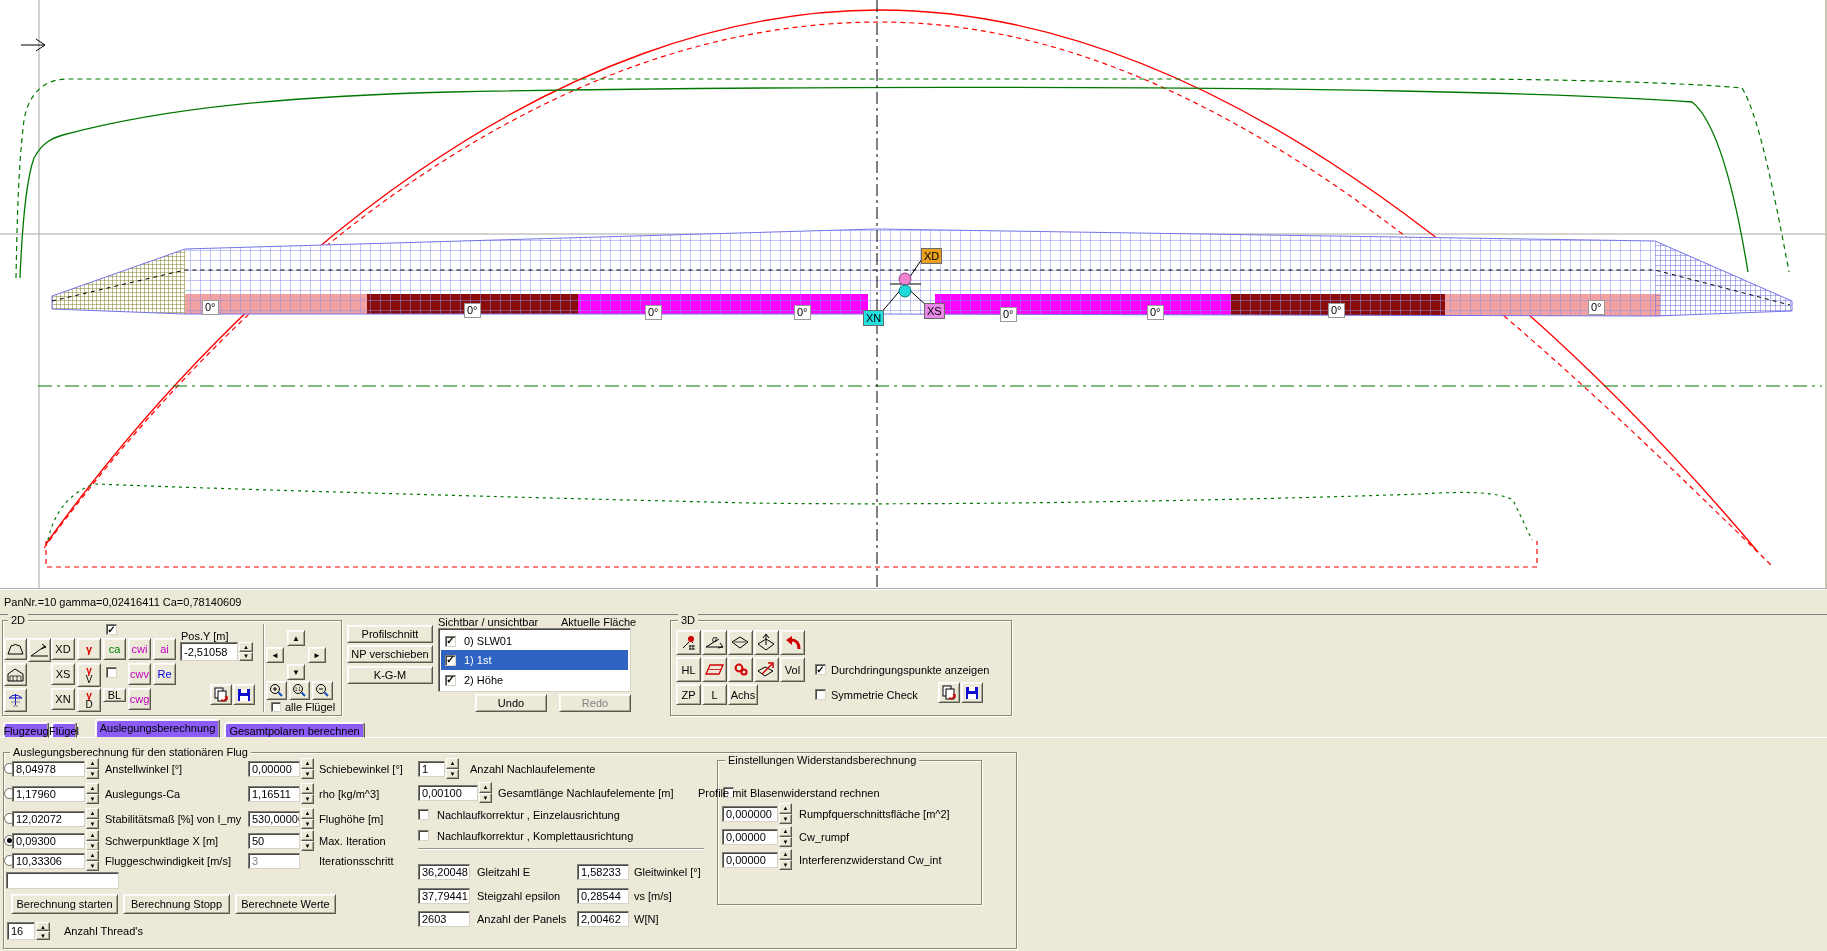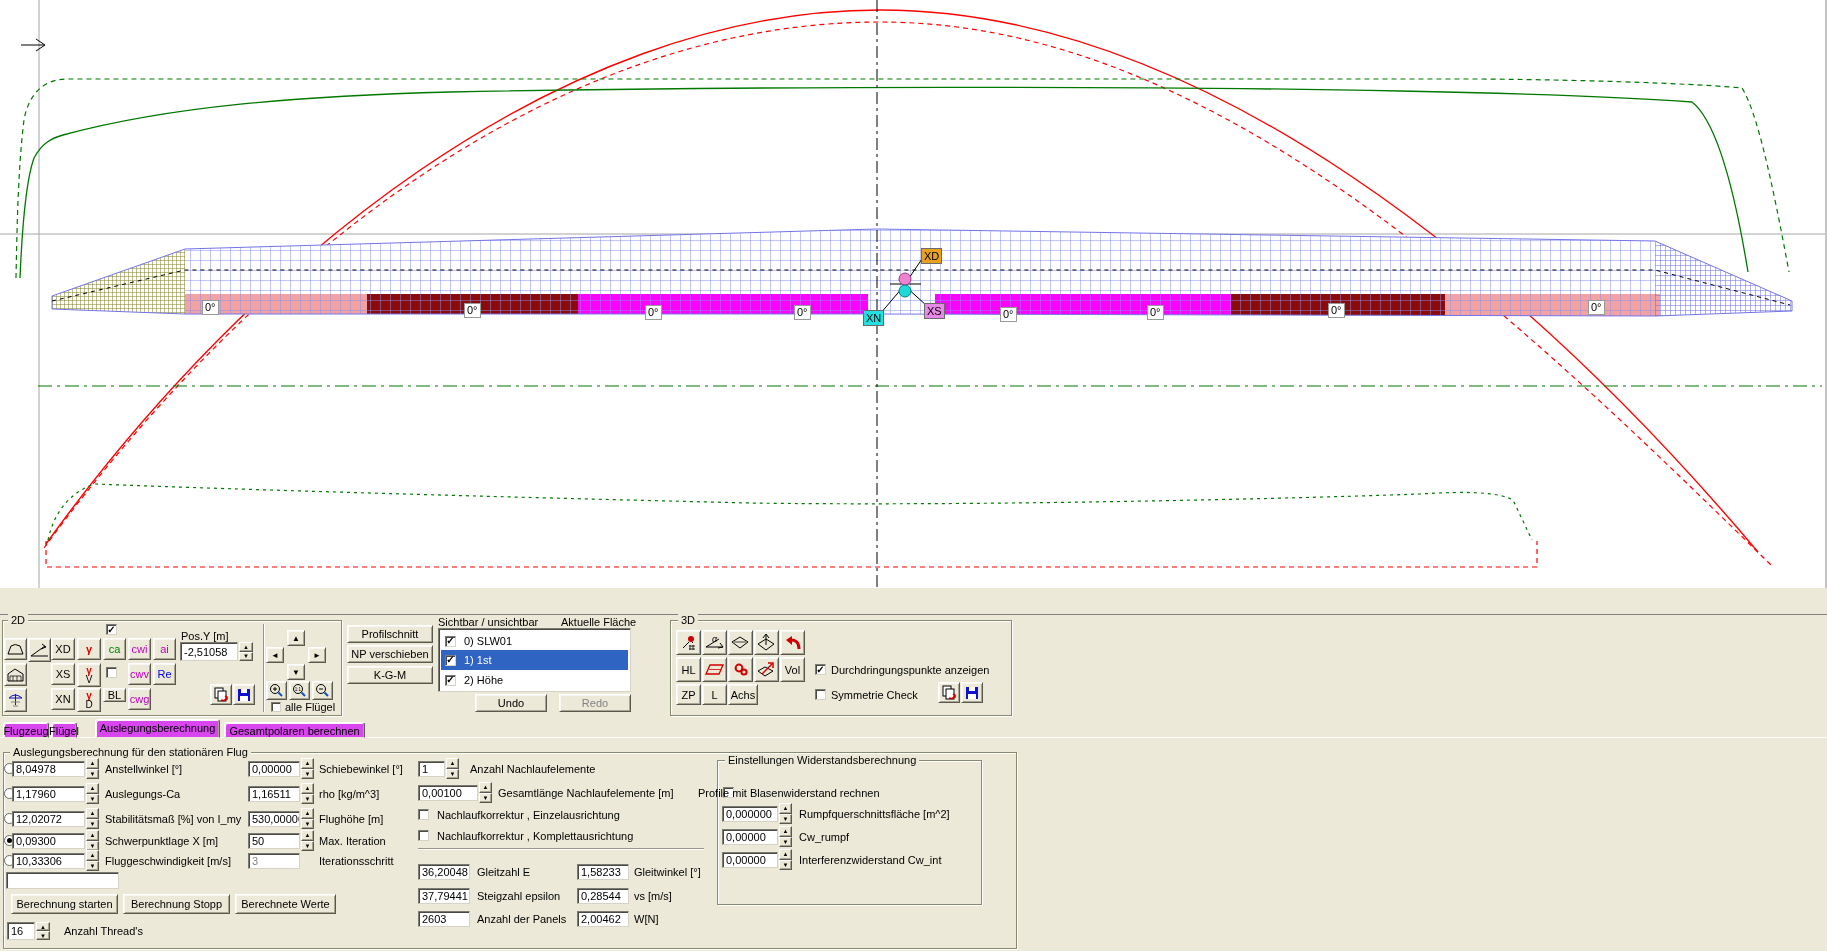--- a/index.html
+++ b/index.html
@@ -15,21 +15,21 @@
   .fld{background:#fff;border:1px solid;border-color:#7b7b73 #d6d3c6 #d6d3c6 #7b7b73;box-shadow:inset 1px 1px 0 #4a4a44;box-sizing:border-box;font-size:11px;display:flex;align-items:center;padding-left:3px;white-space:nowrap;overflow:hidden;}
   .fld.dis{color:#828282;}
   .lbl{white-space:nowrap;}
   .grp{border:1px solid #878b70;box-shadow:1px 1px 0 #fff,inset 1px 1px 0 #fff;box-sizing:border-box;}
   .glab{background:#ece9d8;padding:0 3px;white-space:nowrap;z-index:3;}
   .sp{display:flex;flex-direction:column;box-sizing:border-box;}
   .spb{flex:1;background:#ece9d8;border:1px solid;border-color:#fff #58584f #58584f #fff;box-shadow:inset -1px -1px 0 #a9a593;display:flex;align-items:center;justify-content:center;font-size:6px;line-height:1;color:#000;}
   .chk{width:11px;height:11px;background:#fff;border:1px solid;border-color:#7b7b73 #d6d3c6 #d6d3c6 #7b7b73;box-shadow:inset 1px 1px 0 #4a4a44;box-sizing:border-box;display:flex;align-items:center;justify-content:center;font-size:10px;font-weight:bold;line-height:1;}
   .rad{width:11px;height:11px;border-radius:50%;background:#fff;border:1px solid #6a6a62;box-sizing:border-box;display:flex;align-items:center;justify-content:center;}
   .rad .dot{width:5px;height:5px;border-radius:50%;background:#000;}
-  .tab{background:#d946ef;border:1px solid;border-color:#fff #58584f #ece9d8 #fff;border-radius:3px 3px 0 0;box-shadow:inset 1px 1px 0 #f8f7f2,inset -1px 0 0 #a9a593;display:flex;align-items:flex-start;justify-content:center;padding-top:2px;box-sizing:border-box;}
+  .tab{background:#8b5cf6;border:1px solid;border-color:#fff #58584f #ece9d8 #fff;border-radius:3px 3px 0 0;box-shadow:inset 1px 1px 0 #f8f7f2,inset -1px 0 0 #a9a593;display:flex;align-items:flex-start;justify-content:center;padding-top:2px;box-sizing:border-box;}
   .tabline{border-top:1px solid #fff;}
   .list{background:#fff;border:1px solid;border-color:#7b7b73 #d6d3c6 #d6d3c6 #7b7b73;box-shadow:inset 1px 1px 0 #4a4a44;box-sizing:border-box;}
   .litem{position:absolute;left:2px;width:187px;height:20px;display:flex;align-items:center;}
   .litem.sel{background:#2f64c2;color:#fff;}
   .deg{position:absolute;background:#fff;border:1px solid #9a9a9a;font-size:11px;padding:0 2px;line-height:13px;color:#000;}
   .mark{position:absolute;font-size:11px;padding:0 2px;line-height:14px;border:1px solid #6a6a6a;color:#000;}
   .colA{color:#c000c0;} .colRe{color:#0000e0;} .colCa{color:#008000;} .colG{color:#e00000;font-weight:bold;}
   .etchv{border-left:1px solid #9a9687;border-right:1px solid #fff;}
   .etchh{border-top:1px solid #9a9687;border-bottom:1px solid #fff;}
 </style>
@@ -109,20 +109,23 @@
     <span class="deg" style="left:1147px;top:305px;">0°</span>
     <span class="deg" style="left:1328px;top:303px;">0°</span>
     <span class="deg" style="left:1588px;top:300px;">0°</span>
 
     
     <span class="mark" style="left:921px;top:248px;background:#e8a020;">XD</span>
     <span class="mark" style="left:924px;top:303px;background:#e888e8;">XS</span>
     <span class="mark" style="left:863px;top:310px;background:#20e0e0;">XN</span>
   </div>
 
+  <div class="w statusbar">
+    <span class="w status-text lbl">PanNr.=10 gamma=0,02416411 Ca=0,78140609</span>
+  </div>
 
   <div class="w panel1"></div>
 
   <div class="w grp" style="left:2px;top:620px;width:340px;height:96px;"></div>
   <span class="w glab" style="left:8px;top:614px;">2D</span>
   <div class="w etchv" style="left:263px;top:624px;height:88px;width:0;"></div>
 
   <div class="w btn" style="left:4px;top:638px;width:23px;height:22px;">
     <svg width="17" height="12" viewBox="0 0 17 12">
         <path d="M1,11 L4,3 Q8,0 13,3 L16,11 Z" fill="none" stroke="#000"></path>

